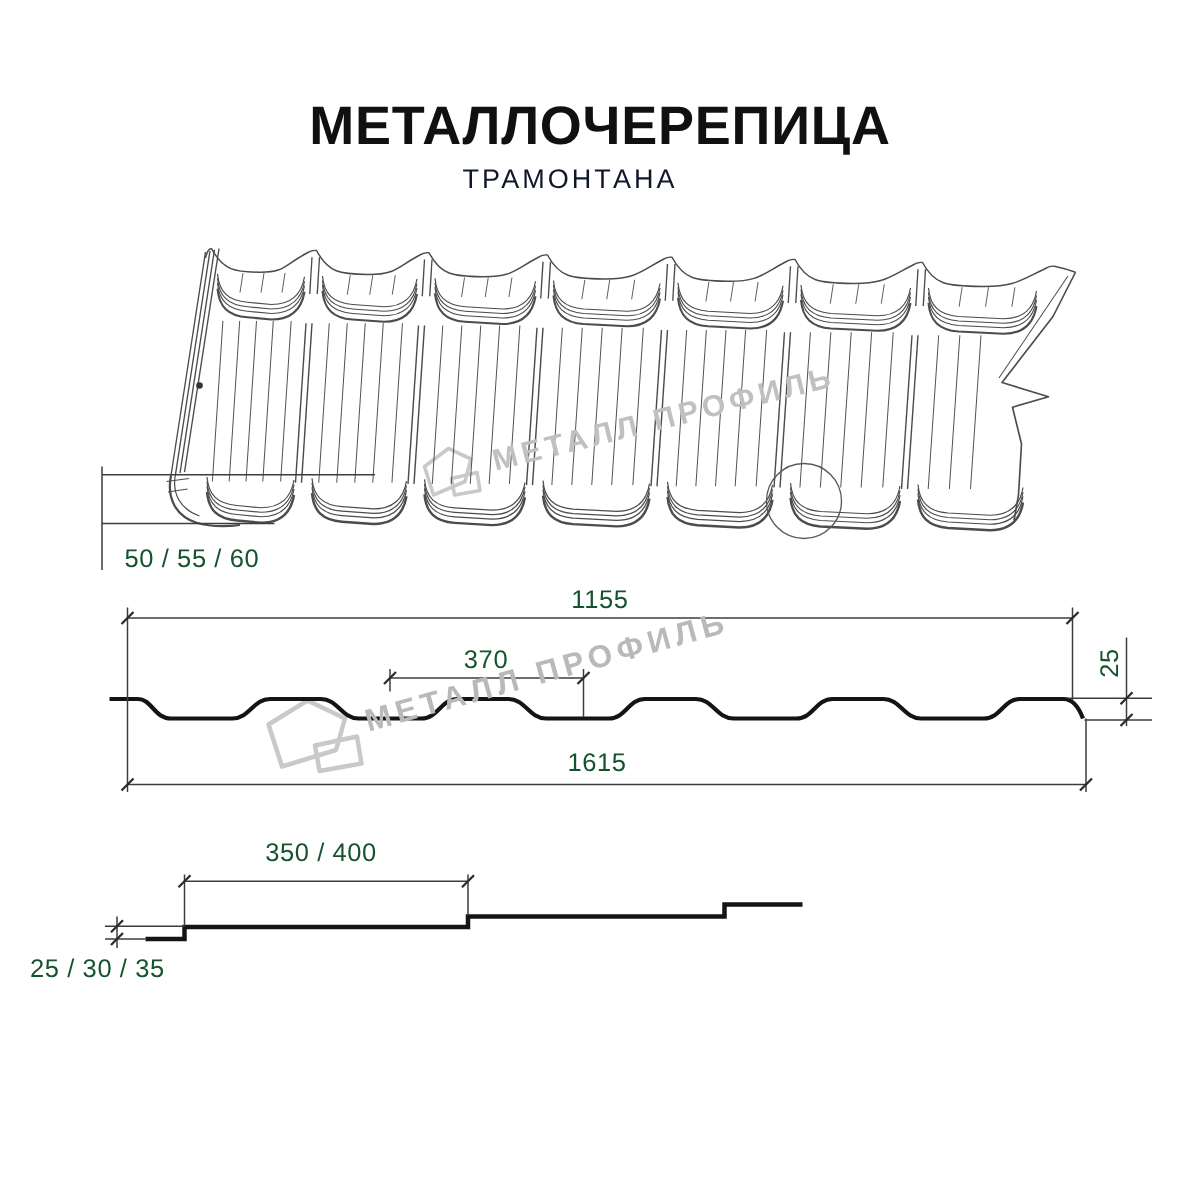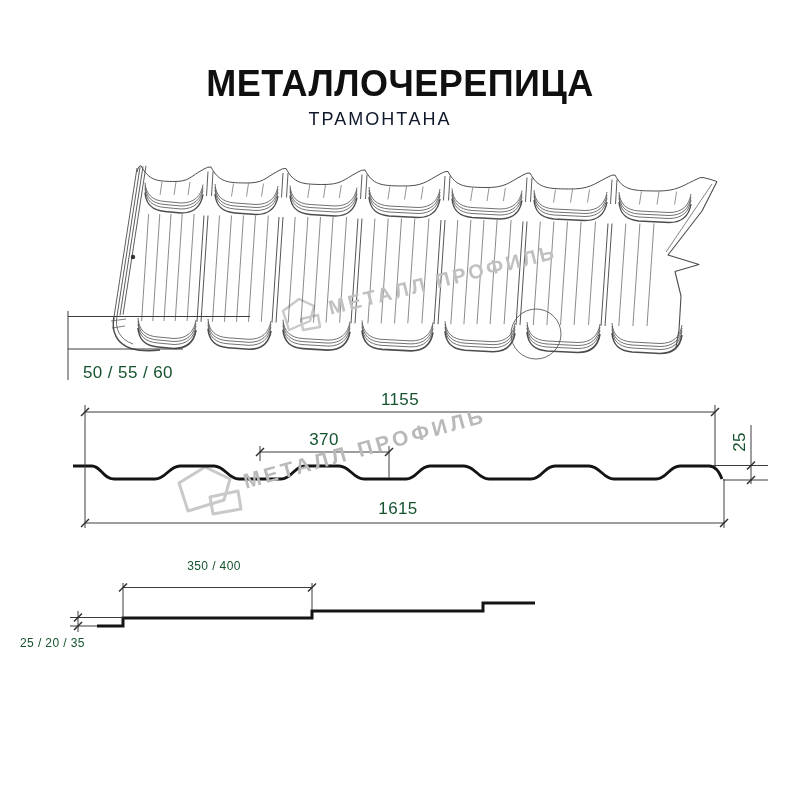--- a/index.html
+++ b/index.html
@@ -5,21 +5,21 @@
   html,body{margin:0;padding:0;background:#fff;}
   .page{position:relative;width:800px;height:800px;background:#ffffff;overflow:hidden;
         font-family:"Liberation Sans",sans-serif;}
   svg.art{position:absolute;left:0;top:0;}
   .txt{position:absolute;white-space:nowrap;color:#14532d;font-size:17px;letter-spacing:.4px;}
   .ctr{transform:translateX(-50%);}
   .title{left:400px;top:63px;transform:translateX(-50%);font-size:36px;font-weight:bold;
          color:#101010;letter-spacing:.5px;}
   .subtitle{left:380px;top:109px;transform:translateX(-50%);font-size:18px;color:#0f172a;
             letter-spacing:2px;}
-  .dim-350, .dim-2535{font-size:12px;}
+  .dim-350, .dim-2535{font-size:17px;}
   .rot90{transform:translate(-50%,-50%) rotate(-90deg);}
   .wm{position:absolute;font-weight:bold;color:#bdbdbd;white-space:nowrap;}
   .wm1{left:329px;top:297px;font-size:20px;letter-spacing:3px;transform:rotate(-14deg);
        transform-origin:0 50%;color:#c0c0c0;}
   .wm2{left:244px;top:470px;font-size:21px;letter-spacing:3.5px;transform:rotate(-15.5deg);
        transform-origin:0 50%;color:#b9b9b9;}
 </style>
 </head>
 <body>
 
@@ -259,14 +259,14 @@
   <div class="wm wm2">МЕТАЛЛ ПРОФИЛЬ</div>
 
   <div class="txt" style="left:83px;top:363px;">50 / 55 / 60</div>
 
   <div class="txt ctr" style="left:400px;top:390px;">1155</div>
   <div class="txt ctr" style="left:324px;top:430px;">370</div>
   <div class="txt rot90" style="left:740px;top:442px;">25</div>
   <div class="txt ctr" style="left:398px;top:499px;">1615</div>
 
   <div class="txt ctr dim-350" style="left:214px;top:559px;">350 / 400</div>
-  <div class="txt dim-2535" style="left:20px;top:636px;">25 / 20 / 35</div>
+  <div class="txt dim-2535" style="left:20px;top:636px;">25 / 30 / 35</div>
 </div>
 
 </body></html>

